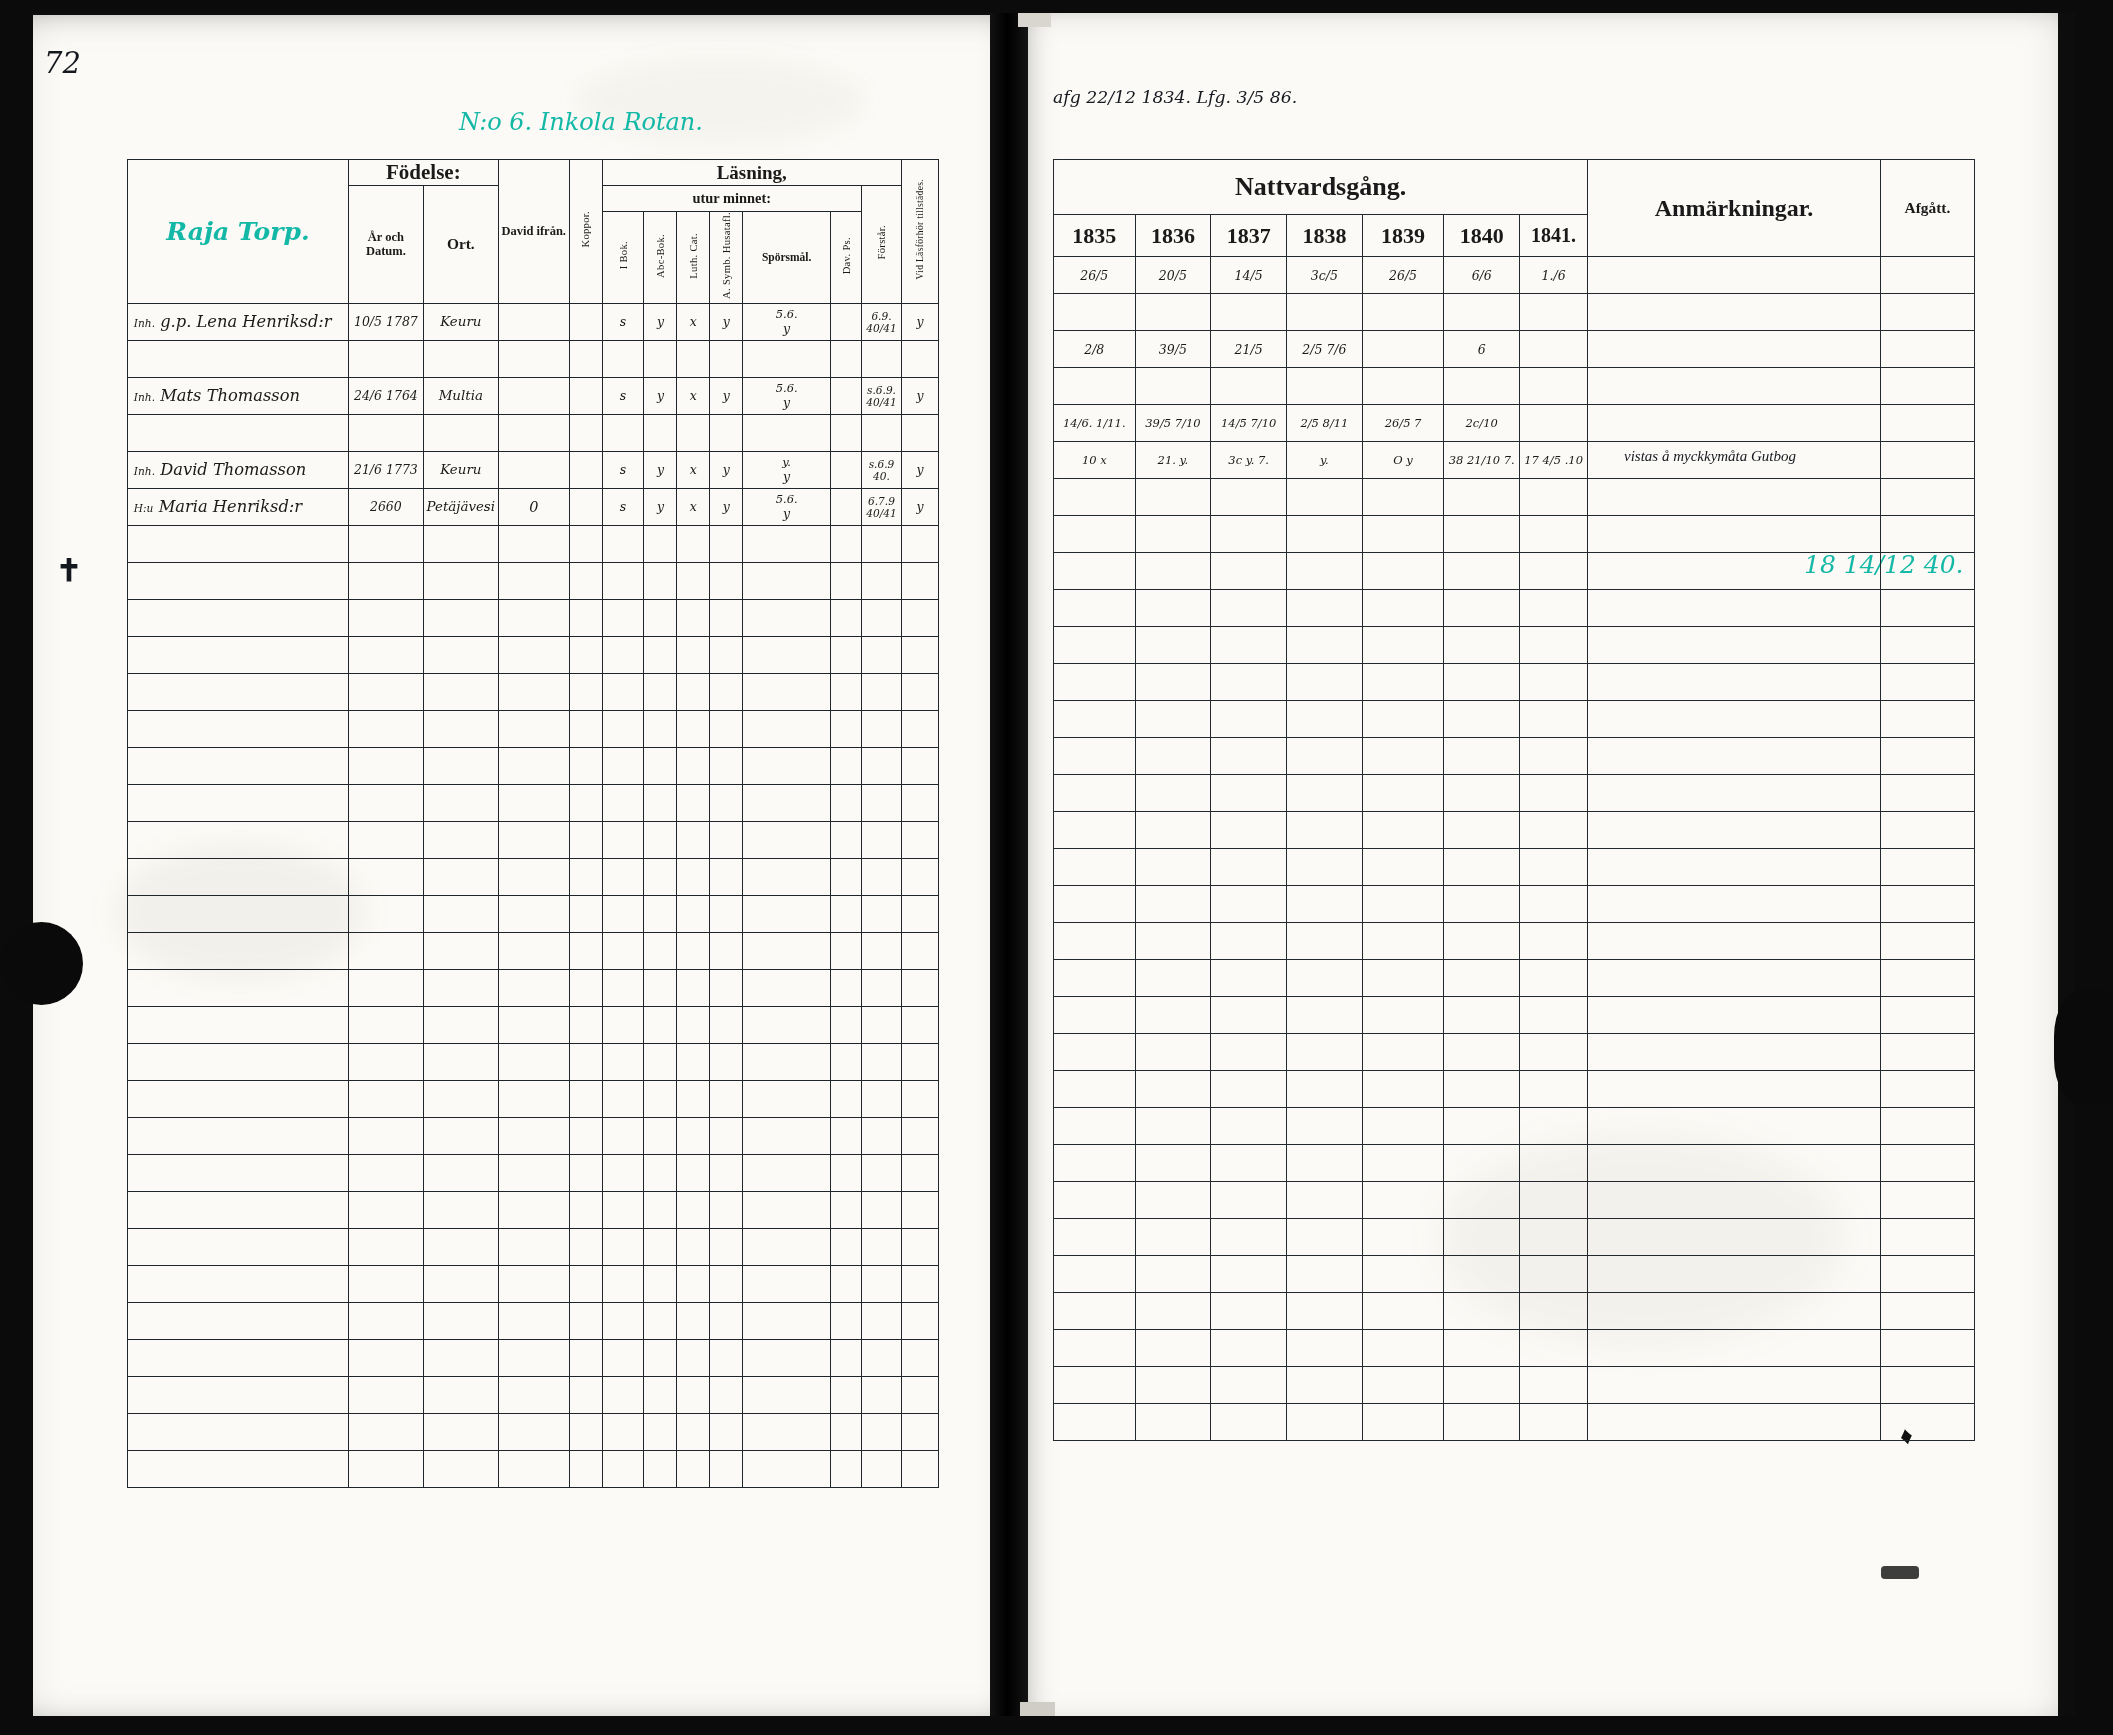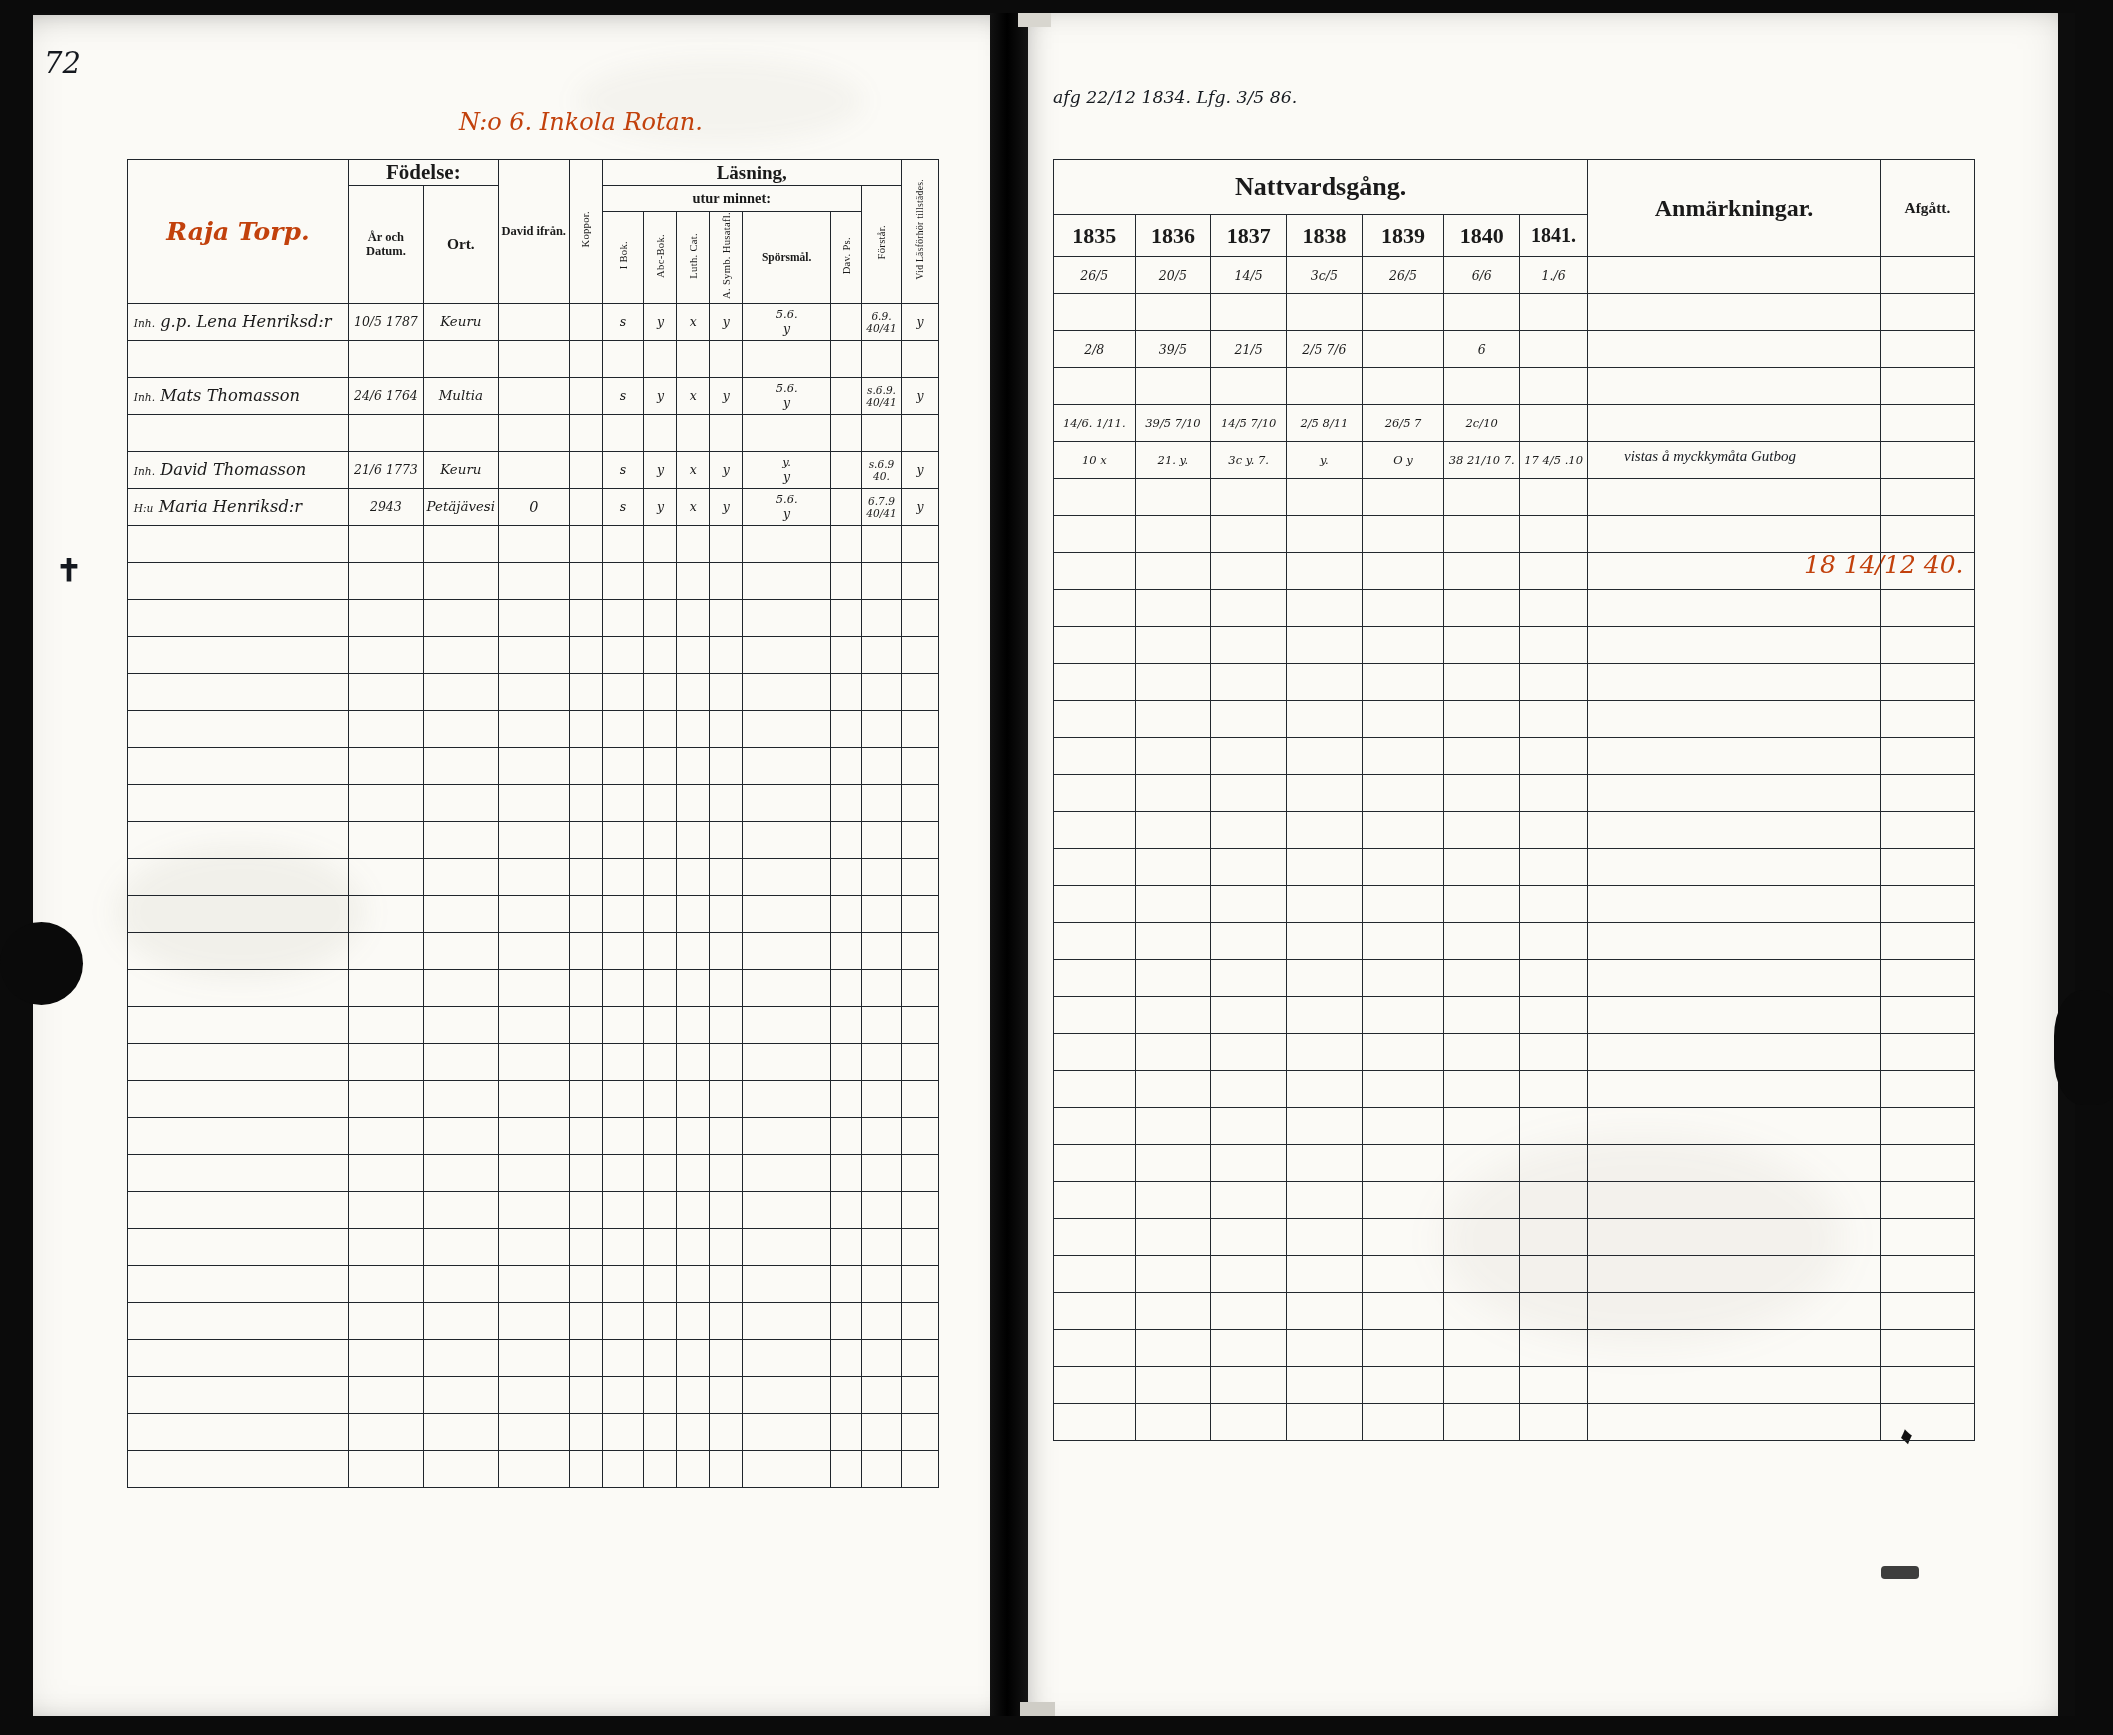--- a/index.html
+++ b/index.html
@@ -33,21 +33,21 @@
   #edge-b{left:0;top:1716px;width:2114px;height:19px;}
 
   
   .stain{position:absolute;border-radius:50%;pointer-events:none;}
   #st1{left:115px;top:845px;width:250px;height:134px;background:rgba(120,110,90,.07);filter:blur(13.4px);}
   #st2{left:1441px;top:1134px;width:403px;height:211px;background:rgba(120,110,90,.06);filter:blur(17.3px);}
   #st3{left:576px;top:58px;width:288px;height:86px;background:rgba(120,110,90,.05);filter:blur(11.5px);}
 
   
   .hand{font-family:"DejaVu Serif",serif;font-style:italic;color:#15191f;}
-  .hand-b{font-family:"DejaVu Serif",serif;font-style:italic;color:#c2410c;}
+  .hand-b{font-family:"DejaVu Serif",serif;font-style:italic;color:#14b8a6;}
   .tiny{font-size:10.6px;line-height:1.05;}
 
   
   table{border-collapse:collapse;position:absolute;background:transparent;}
   table, th, td{border:1px solid #23282e;}
   th,td{padding:0;vertical-align:middle;text-align:center;}
   .hdr{font-weight:700;font-family:"Liberation Serif",serif;}
   .vert{writing-mode:vertical-rl;transform:rotate(180deg);font-size:10.6px;
         letter-spacing:0.3px;white-space:nowrap;}
   .rowh{height:37px;}
@@ -243,21 +243,21 @@
       <td class="ck cell-hand"></td>
       <td class="ck cell-hand" style="font-size:10.6px">s.6.9 40.</td>
       <td class="ck cell-hand">y</td>
     </tr>
 
     <tr class="rowh">
       <td class="nm cell-hand">
         <span class="tiny">H:u</span>
         <span>Maria Henriksd:r</span>
       </td>
-      <td class="cell-hand" style="font-size:12.5px">2943</td>
+      <td class="cell-hand" style="font-size:12.5px">2660</td>
       <td class="cell-hand" style="font-size:13.4px">Petäjävesi</td>
       <td class="cell-hand">0</td>
       <td></td>
       <td class="ck cell-hand">s</td>
       <td class="ck cell-hand">y</td>
       <td class="ck cell-hand">x</td>
       <td class="ck cell-hand">y</td>
       <td class="ck cell-hand">
         <div style="font-size:11.5px">5.6.</div>
         <div>y</div>

